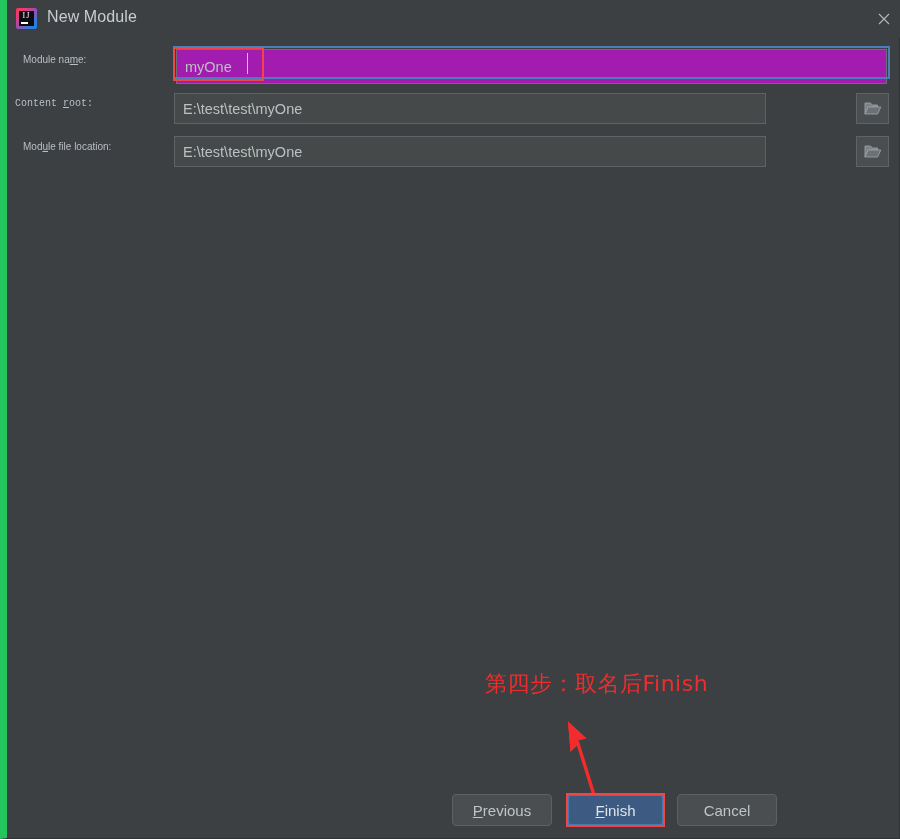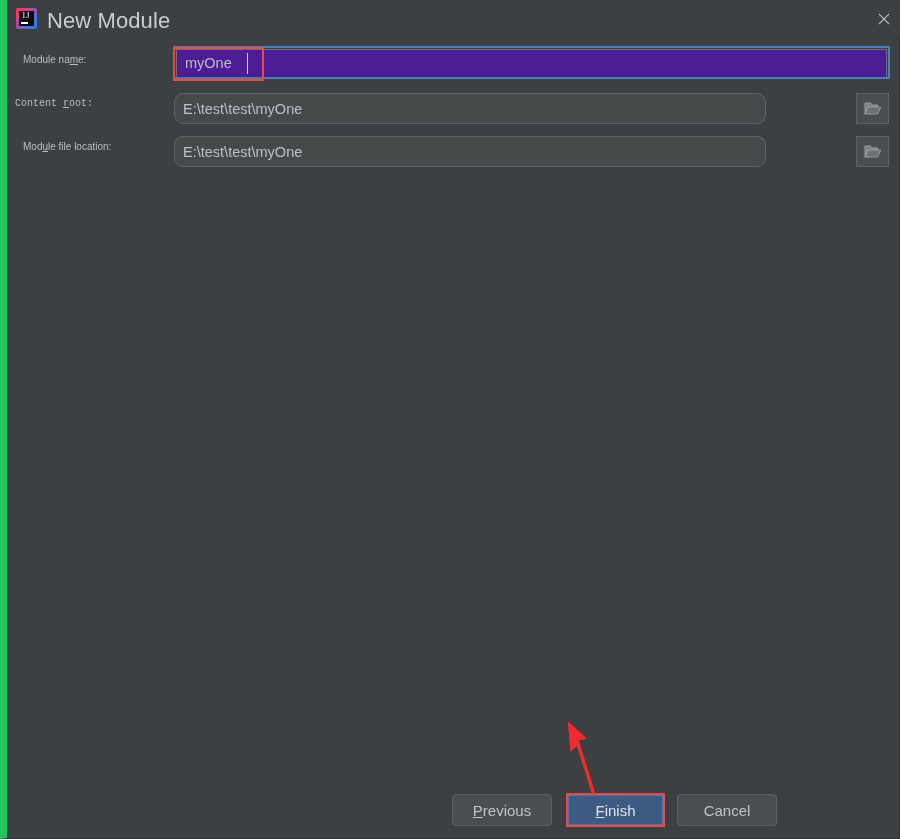--- a/index.html
+++ b/index.html
@@ -60,21 +60,21 @@
   #app-icon .ij-bar {
     position: absolute;
     left: 2px; bottom: 2px;
     width: 7px; height: 2px;
     background: #ffffff;
   }
 
   #window-title {
     position: absolute;
     left: 40px; top: 8px;
-    font-size: 22px;
+    font-size: 16px;
     color: #c8cdd2;
     letter-spacing: 0.1px;
   }
 
   #close-button {
     position: absolute;
     right: 0; top: 0;
     width: 46px; height: 38px;
     display: flex;
     align-items: center;
@@ -118,37 +118,36 @@
     padding: 0 8px;
     line-height: 29px;
     outline: none;
   }
 
   
   #input-module-name {
     left: 169px;
     width: 711px;
     top: 0px;
-    height: 29px;
-    background: #4c1d95;
+    height: 35px;
+    background: #a21caf;
     border: 1px solid #6b7072;
   }
   #focus-ring {
     position: absolute;
     left: 166px; top: -3px;
     width: 717px; height: 33px;
     border: 2px solid #4a7ebb;
     pointer-events: none;
   }
 
   #input-content-root, #input-module-file {
     left: 167px;
     width: 592px;
     top: 0;
-    border-radius: 9px;
   }
 
   .browse-button {
     position: absolute;
     left: 849px;
     top: 0;
     width: 33px;
     height: 31px;
     background: #4a4e50;
     border: 1px solid #5e6364;
@@ -294,20 +293,21 @@
     <div class="browse-button">
       <svg width="18" height="15" viewBox="0 0 18 15">
         <path d="M1 13 L1 2 L6.5 2 L8.2 4 L13.5 4 L13.5 6 L4.2 6 L1 13 Z" fill="#7c8186" stroke="#9aa0a5" stroke-width="0.9" stroke-linejoin="round"></path>
         <path d="M4.2 6 L16.8 6 L13.6 13 L1 13 Z" fill="#6b7176" stroke="#9aa0a5" stroke-width="0.9" stroke-linejoin="round"></path>
       </svg>
     </div>
   </div>
 
   <div id="text-caret"></div>
 
+  <div id="annot-text">第四步：取名后Finish</div>
 
   <svg id="annot-arrow" viewBox="0 0 80 95">
     <path d="M48.5 92 L30.5 33 L23.5 40 L21 9.5 L39.5 26.5 L30.5 28.5 L50.5 90.5 Z" fill="#f22c2c"></path>
     <path d="M21 9.5 L39.5 26.5 L30.5 28.5 L23.5 40 Z" fill="#f22c2c"></path>
     <path d="M30.5 30 L49.5 91" stroke="#f22c2c" stroke-width="3.4" fill="none" stroke-linecap="round"></path>
   </svg>
 
   <div id="button-bar">
     <div class="dlg-button" id="btn-previous">
         <span></span>

